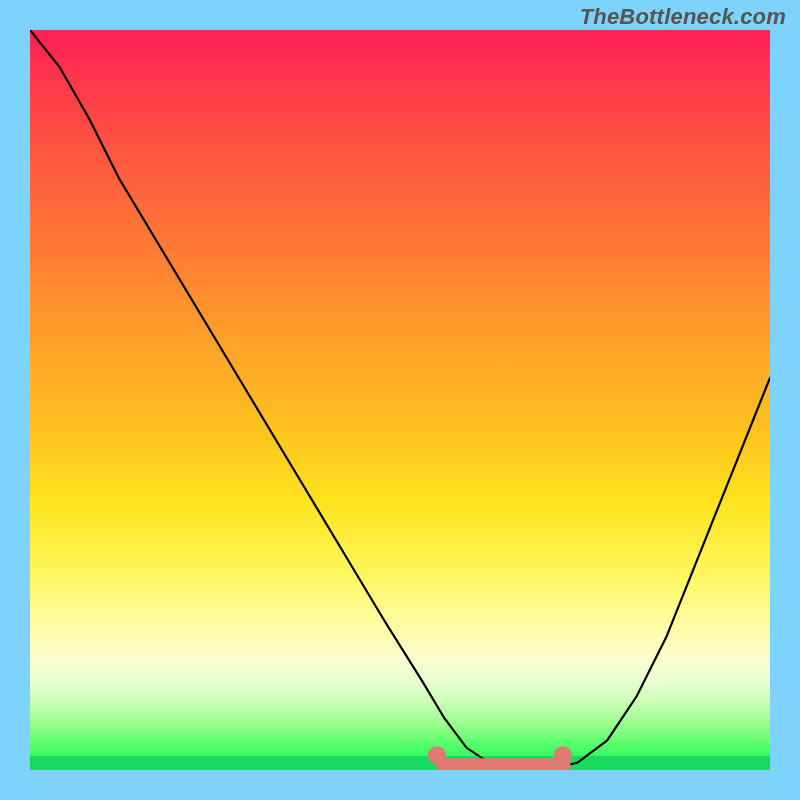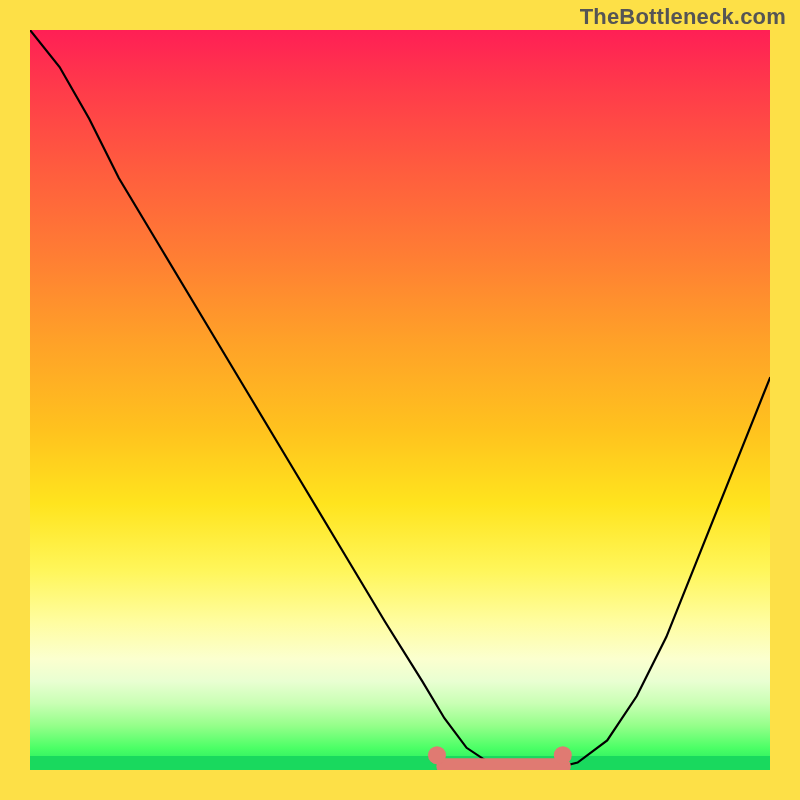--- a/index.html
+++ b/index.html
@@ -8,21 +8,22 @@
     width: 800px;
     height: 800px;
     background: #000;
     overflow: hidden;
     font-family: Arial, Helvetica, sans-serif;
   }
   .frame {
     position: relative;
     width: 800px;
     height: 800px;
-    background: #fde047;
+    background: #7dd3fc;
+    font-style: italic;
   }
   .attribution {
     position: absolute;
     top: 4px;
     right: 14px;
     color: #555;
     font-size: 22px;
     font-weight: 600;
     letter-spacing: 0.2px;
     z-index: 5;

